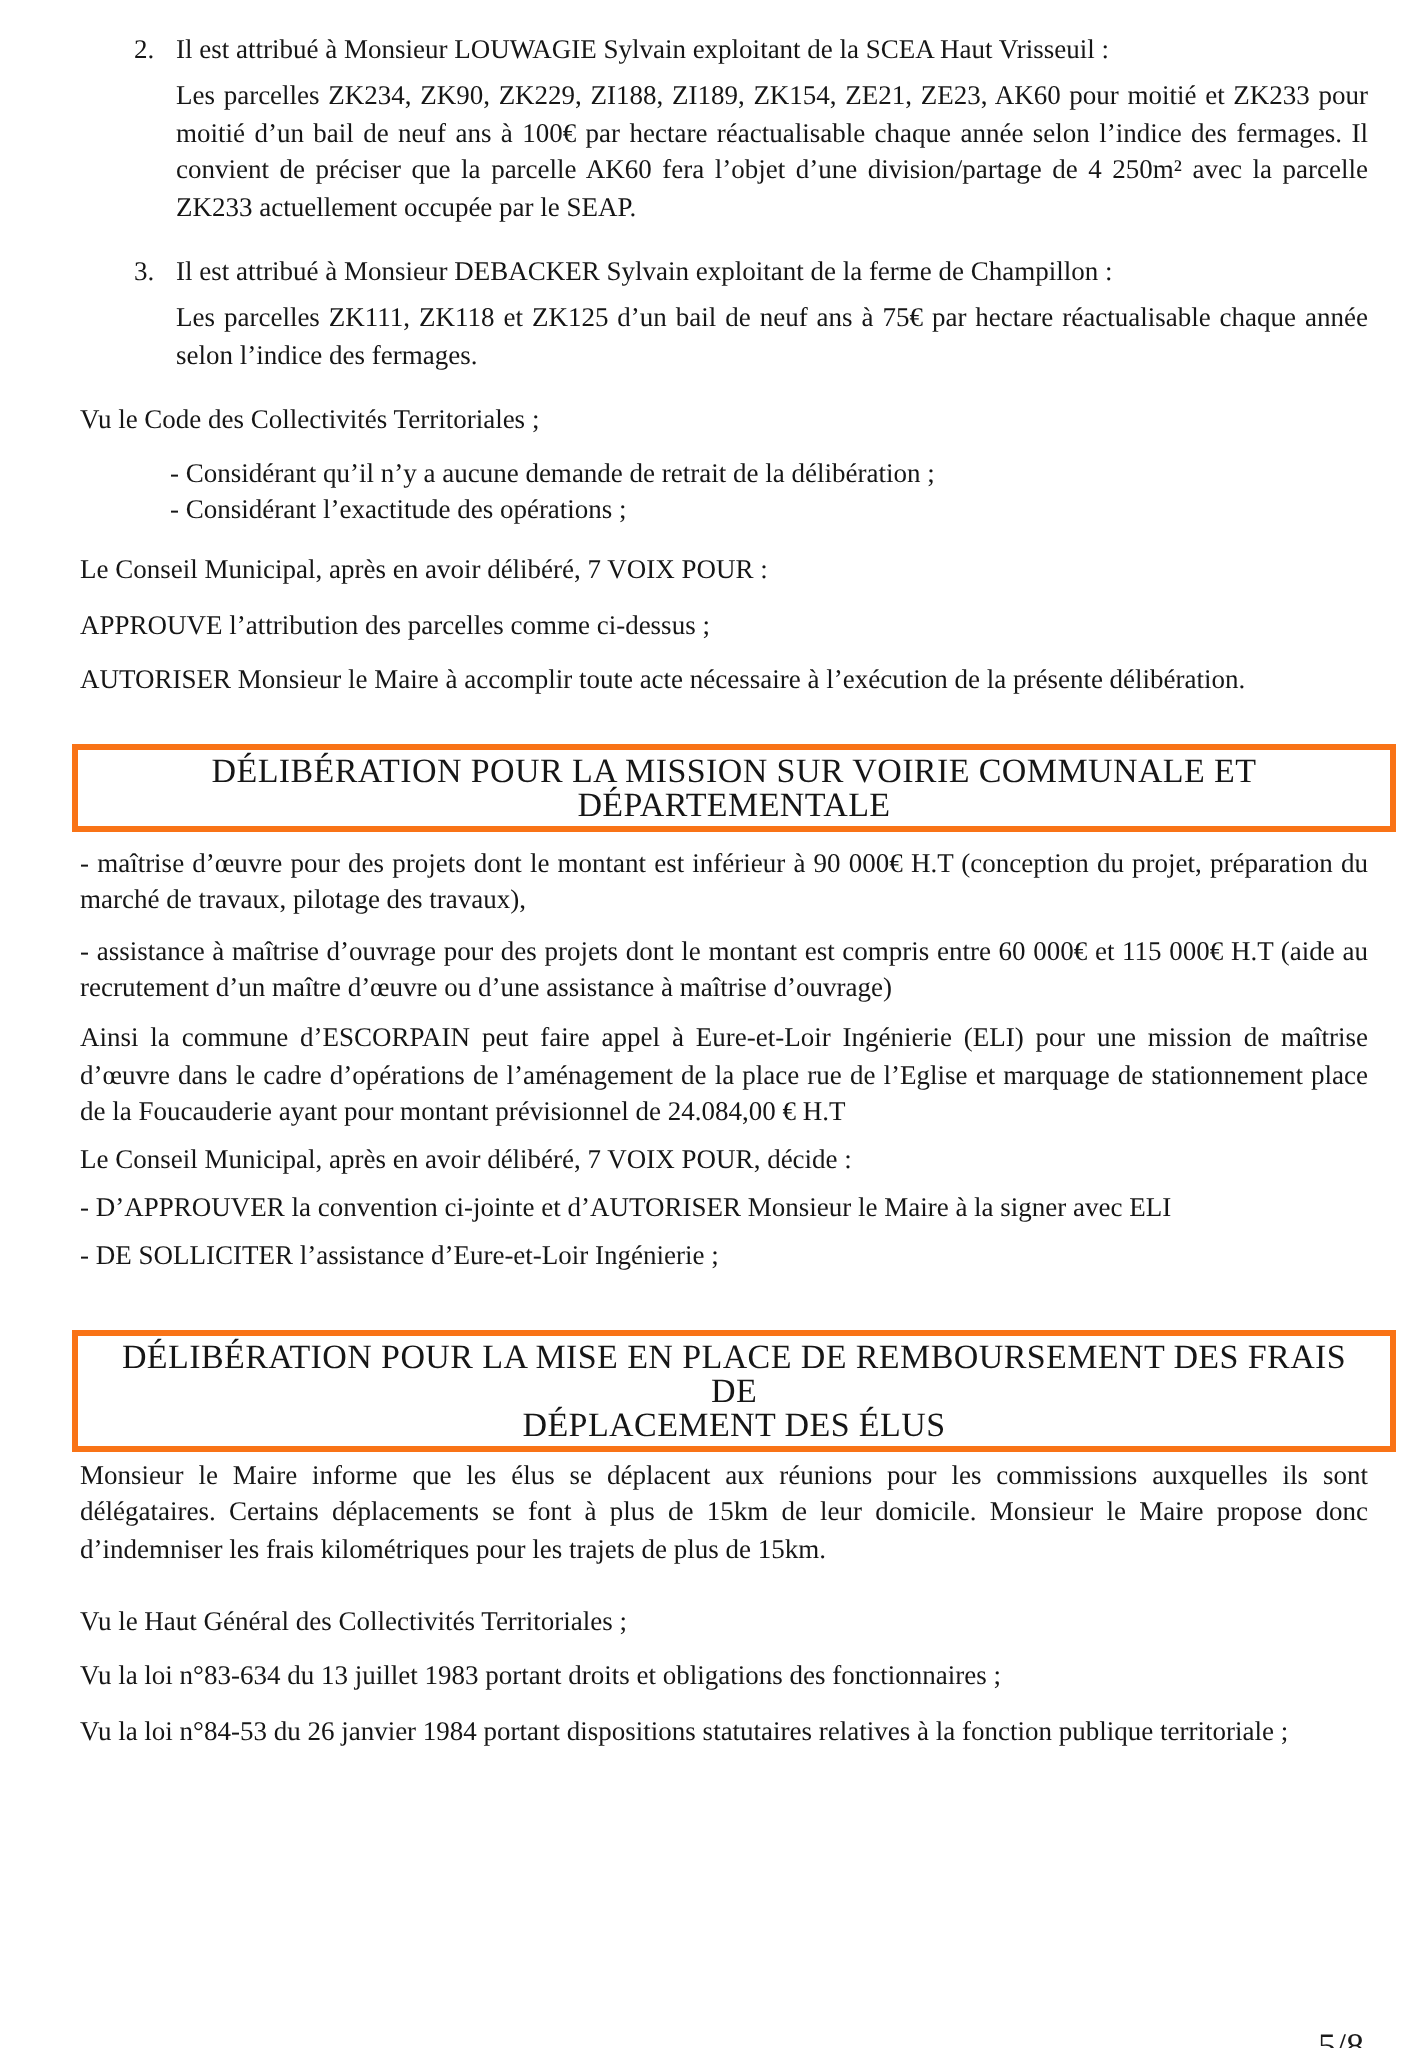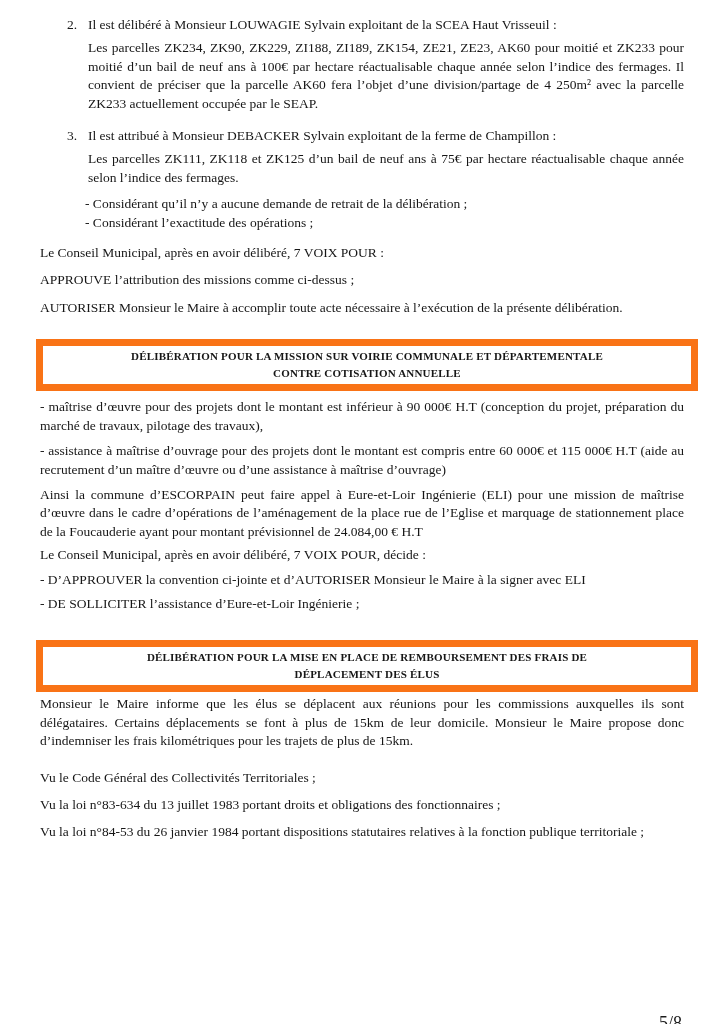--- a/index.html
+++ b/index.html
@@ -22,24 +22,24 @@
   .li .ibody{margin-top:5px;}
   .mt-item{margin-top:14px;}
   .vu1{margin-top:14px;}
   .cons{margin-top:8px;padding-left:45px;}
   .decision1{margin-top:12px;}
   .mt9{margin-top:9px;}
   .mt7{margin-top:7px;}
   .mt6{margin-top:6px;}
   
   .title-box{
-    border:7px solid #f97316;
+    border:3px solid #f97316;
     margin-left:-4px;margin-right:-14px;
     padding:2px 10px;
-    text-align:center;font-weight:bold;font-size:11px;line-height:17px;
+    text-align:center;font-weight:normal;font-size:17px;line-height:17px;
     letter-spacing:.2px;
   }
   .box1{margin-top:22px;}
   .box2{margin-top:27px;text-align:center;}
   .p-after-box{margin-top:20px;}
   .p3-after-box{margin-top:3px;}
   .decision2{margin-top:5px;}
   .vu-block1{margin-top:18px;}
   .bold{font-weight:normal;}
   .page-number{
@@ -49,63 +49,63 @@
 </style>
 </head>
 <body>
 
 <div class="page">
   <div class="content">
 
     <section>
       <div class="li">
         <span class="num">2.</span>
-        <p class="intro">Il est délibéré à Monsieur LOUWAGIE Sylvain exploitant de la SCEA Haut Vrisseuil :</p>
+        <p class="intro">Il est attribué à Monsieur LOUWAGIE Sylvain exploitant de la SCEA Haut Vrisseuil :</p>
         <p class="ibody just">Les parcelles ZK234, ZK90, ZK229, ZI188, ZI189, ZK154, ZE21, ZE23, AK60 pour moitié et ZK233 pour moitié d’un bail de neuf ans à 100€ par hectare réactualisable chaque année selon l’indice des fermages. Il convient de préciser que la parcelle AK60 fera l’objet d’une division/partage de 4 250m² avec la parcelle ZK233 actuellement occupée par le SEAP.</p>
       </div>
 
       <div class="li mt-item">
         <span class="num">3.</span>
         <p class="intro">Il est attribué à Monsieur DEBACKER Sylvain exploitant de la ferme de Champillon :</p>
         <p class="ibody just">Les parcelles ZK111, ZK118 et ZK125 d’un bail de neuf ans à 75€ par hectare réactualisable chaque année selon l’indice des fermages.</p>
       </div>
 
+      <p class="vu1">Vu le Code des Collectivités Territoriales ;</p>
 
       <div class="cons">
         <p>- Considérant qu’il n’y a aucune demande de retrait de la délibération ;</p>
         <p>- Considérant l’exactitude des opérations ;</p>
       </div>
 
       <p class="decision1">Le Conseil Municipal, après en avoir délibéré, 7 VOIX POUR :</p>
-      <p class="mt9">APPROUVE l’attribution des missions comme ci-dessus ;</p>
+      <p class="mt9">APPROUVE l’attribution des parcelles comme ci-dessus ;</p>
       <p class="mt9">AUTORISER Monsieur le Maire à accomplir toute acte nécessaire à l’exécution de la présente délibération.</p>
     </section>
 
     <div class="title-box box1">
       <div>DÉLIBÉRATION POUR LA MISSION SUR VOIRIE COMMUNALE ET DÉPARTEMENTALE</div>
-      <div>CONTRE COTISATION ANNUELLE</div>
     </div>
 
     <section>
       <p class="mt7 just">- maîtrise d’œuvre pour des projets dont le montant est inférieur à 90 000€ H.T (conception du projet, préparation du marché de travaux, pilotage des travaux),</p>
       <p class="mt7 just">- assistance à maîtrise d’ouvrage pour des projets dont le montant est compris entre 60 000€ et 115 000€ H.T (aide au recrutement d’un maître d’œuvre ou d’une assistance à maîtrise d’ouvrage)</p>
       <p class="mt7 just">Ainsi la commune d’ESCORPAIN peut faire appel à Eure-et-Loir Ingénierie (ELI) pour une mission de maîtrise d’œuvre dans le cadre d’opérations de l’aménagement de la place rue de l’Eglise et marquage de stationnement place de la Foucauderie ayant pour montant prévisionnel de 24.084,00 € H.T</p>
       <p class="decision2"><span>Le Conseil Municipal, après en avoir délibéré, </span><span class="bold">7 VOIX POUR</span><span>, décide :</span></p>
       <p class="mt6">- D’APPROUVER la convention ci-jointe et d’AUTORISER Monsieur le Maire à la signer avec ELI</p>
       <p class="mt6">- DE SOLLICITER l’assistance d’Eure-et-Loir Ingénierie ;</p>
     </section>
 
     <div class="title-box box2">
       <div>DÉLIBÉRATION POUR LA MISE EN PLACE DE REMBOURSEMENT DES FRAIS DE</div>
       <div>DÉPLACEMENT DES ÉLUS</div>
     </div>
 
     <section>
       <p class="p3-after-box just">Monsieur le Maire informe que les élus se déplacent aux réunions pour les commissions auxquelles ils sont délégataires. Certains déplacements se font à plus de 15km de leur domicile. Monsieur le Maire propose donc d’indemniser les frais kilométriques pour les trajets de plus de 15km.</p>
-      <p class="vu-block1">Vu le Code Général des Collectivités Territoriales ;</p>
+      <p class="vu-block1">Vu le Haut Général des Collectivités Territoriales ;</p>
       <p class="mt9">Vu la loi n°83-634 du 13 juillet 1983 portant droits et obligations des fonctionnaires ;</p>
       <p class="mt9 just">Vu la loi n°84-53 du 26 janvier 1984 portant dispositions statutaires relatives à la fonction publique territoriale ;</p>
     </section>
 
   </div>
 
   <div class="page-number">5/8</div>
 </div>
 
 </body></html>

